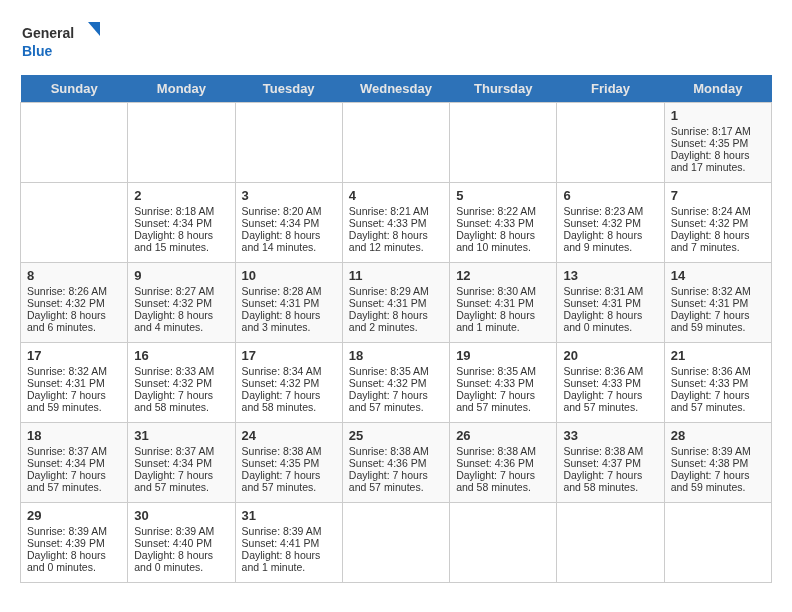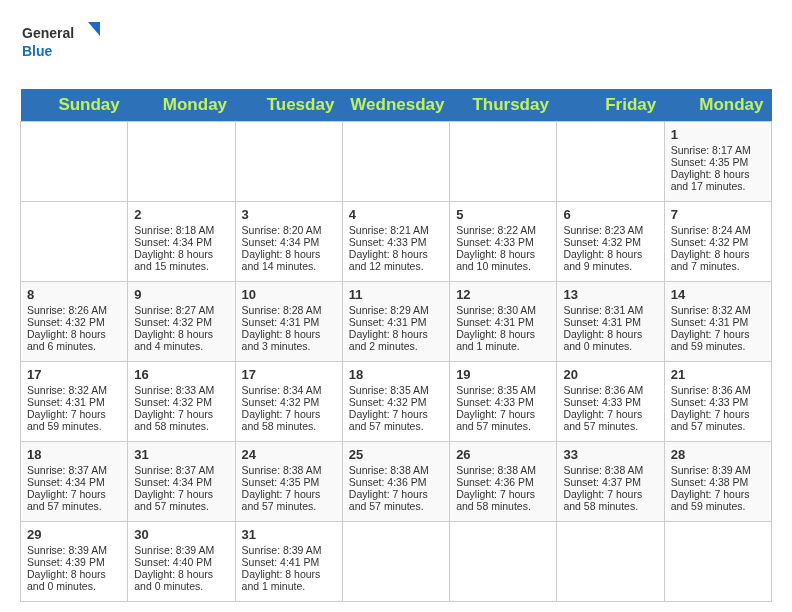--- a/index.html
+++ b/index.html
@@ -7,21 +7,21 @@
       font-family: Arial, sans-serif;
       background: #fff;
       width: 792px;
       min-height: 612px;
       padding: 20px;
     }
     .header {
       display: flex;
       justify-content: space-between;
       align-items: flex-end;
-      margin-bottom: 24px;
+      margin-bottom: 10px;
     }
     .logo {
       display: flex;
       align-items: center;
       gap: 4px;
     }
     .title-block {
       text-align: right;
     }
     .month-title {
@@ -33,24 +33,24 @@
       font-size: 14px;
       color: #555;
     }
     table {
       width: 100%;
       border-collapse: collapse;
       table-layout: fixed;
     }
     th {
       background-color: #2d72b8;
-      color: #bef264;
-      text-align: right;
+      color: #e5e5e5;
+      text-align: center;
       padding: 6px 8px;
-      font-size: 17px;
+      font-size: 13px;
       font-weight: bold;
     }
     td {
       border: 1px solid #ccc;
       vertical-align: top;
       padding: 5px 6px;
       font-size: 10.5px;
       color: #333;
       height: 80px;
       background: #fff;

